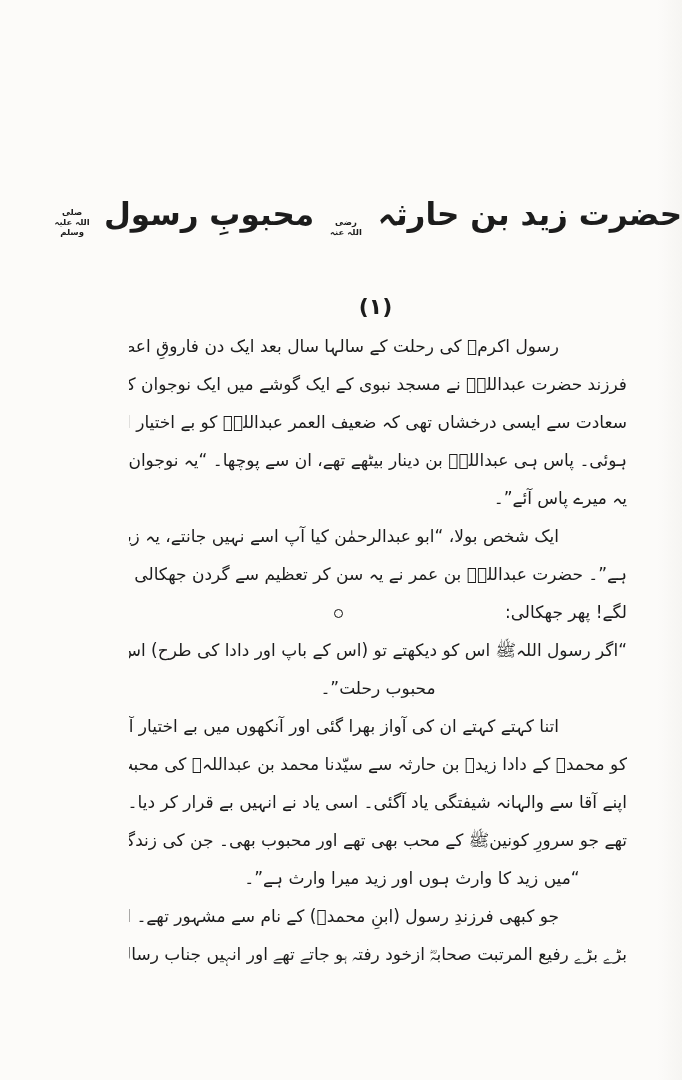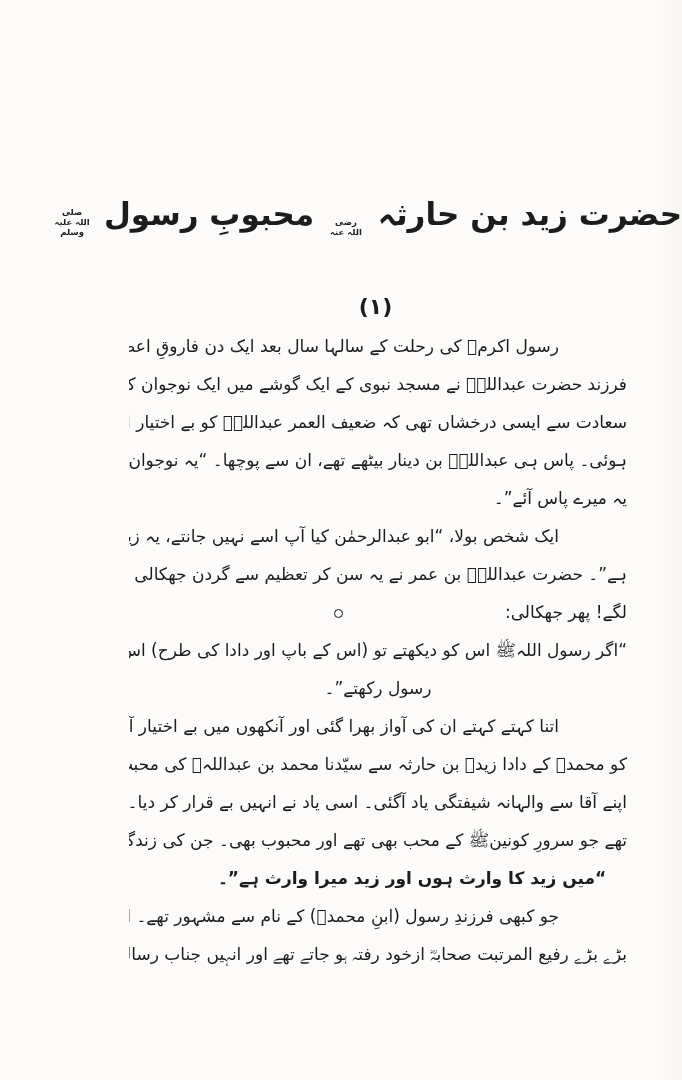--- a/index.html
+++ b/index.html
@@ -58,21 +58,21 @@
     line-height:38px;
     height:38px;
     white-space:nowrap;
     overflow:hidden;
     text-align:justify;
     text-align-last:justify;
   }
   .line.indent{ padding-right:68px; }
   .line.last{ text-align:center; text-align-last:right; }
   .line.center{ text-align:center; text-align-last:center; }
-  .line.shiftleft{ padding-left:68px;font-weight:bold; }
+  .line.shiftleft{ padding-left:68px; }
   .ornament{
     position:absolute;
     left:205px;
     top:16px;
     width:7px;height:7px;
     border:1.6px solid #111;
     border-radius:50%;
     background:transparent;
   }
 </style>
@@ -99,21 +99,21 @@
     <div class="line last">یہ میرے پاس آئے”۔</div>
 
     <div class="line indent">ایک شخص بولا، “ابو عبدالرحمٰن کیا آپ اسے نہیں جانتے، یہ زیدؓ کا پوتا محمدؓ بن اُسامہؓ</div>
     <div class="line">ہے”۔ حضرت عبداللہؓ بن عمر نے یہ سن کر تعظیم سے گردن جھکالی اور ہاتھوں سے زمین کریدنے</div>
     <div class="line last">
       <span>لگے! پھر جھکالی:</span>
       <span class="ornament"></span>
     </div>
 
     <div class="line center">“اگر رسول اللہﷺ اس کو دیکھتے تو (اس کے باپ اور دادا کی طرح) اس کو بھی</div>
-    <div class="line center">رسول رکھتے”۔</div>
+    <div class="line center">محبوب رحلت”۔</div>
 
     <div class="line indent">اتنا کہتے کہتے ان کی آواز بھرا گئی اور آنکھوں میں بے اختیار آنسو آگئے۔ اس وقت ان</div>
     <div class="line">کو محمدؓ کے دادا زیدؓ بن حارثہ سے سیّدنا محمد بن عبداللہﷺ کی محبت اور زیدؓ بن حارثہ کی</div>
     <div class="line">اپنے آقا سے والہانہ شیفتگی یاد آگئی۔ اسی یاد نے انہیں بے قرار کر دیا۔ زیدؓ بن حارثہ وہی تو</div>
     <div class="line">تھے جو سرورِ کونینﷺ کے محب بھی تھے اور محبوب بھی۔ جن کی زندگی کے بے شمار لیل و نہار</div>
 
     <div class="line center shiftleft">“میں زید کا وارث ہوں اور زید میرا وارث ہے”۔</div>
 
     <div class="line indent">جو کبھی فرزندِ رسول (ابنِ محمدؐ) کے نام سے مشہور تھے۔ اسی لیے تو ان کی اولاد کو دیکھ کر</div>
     <div class="line">بڑے بڑے رفیع المرتبت صحابہؓ ازخود رفتہ ہو جاتے تھے اور انہیں جناب رسالت مآبﷺ کا</div>

